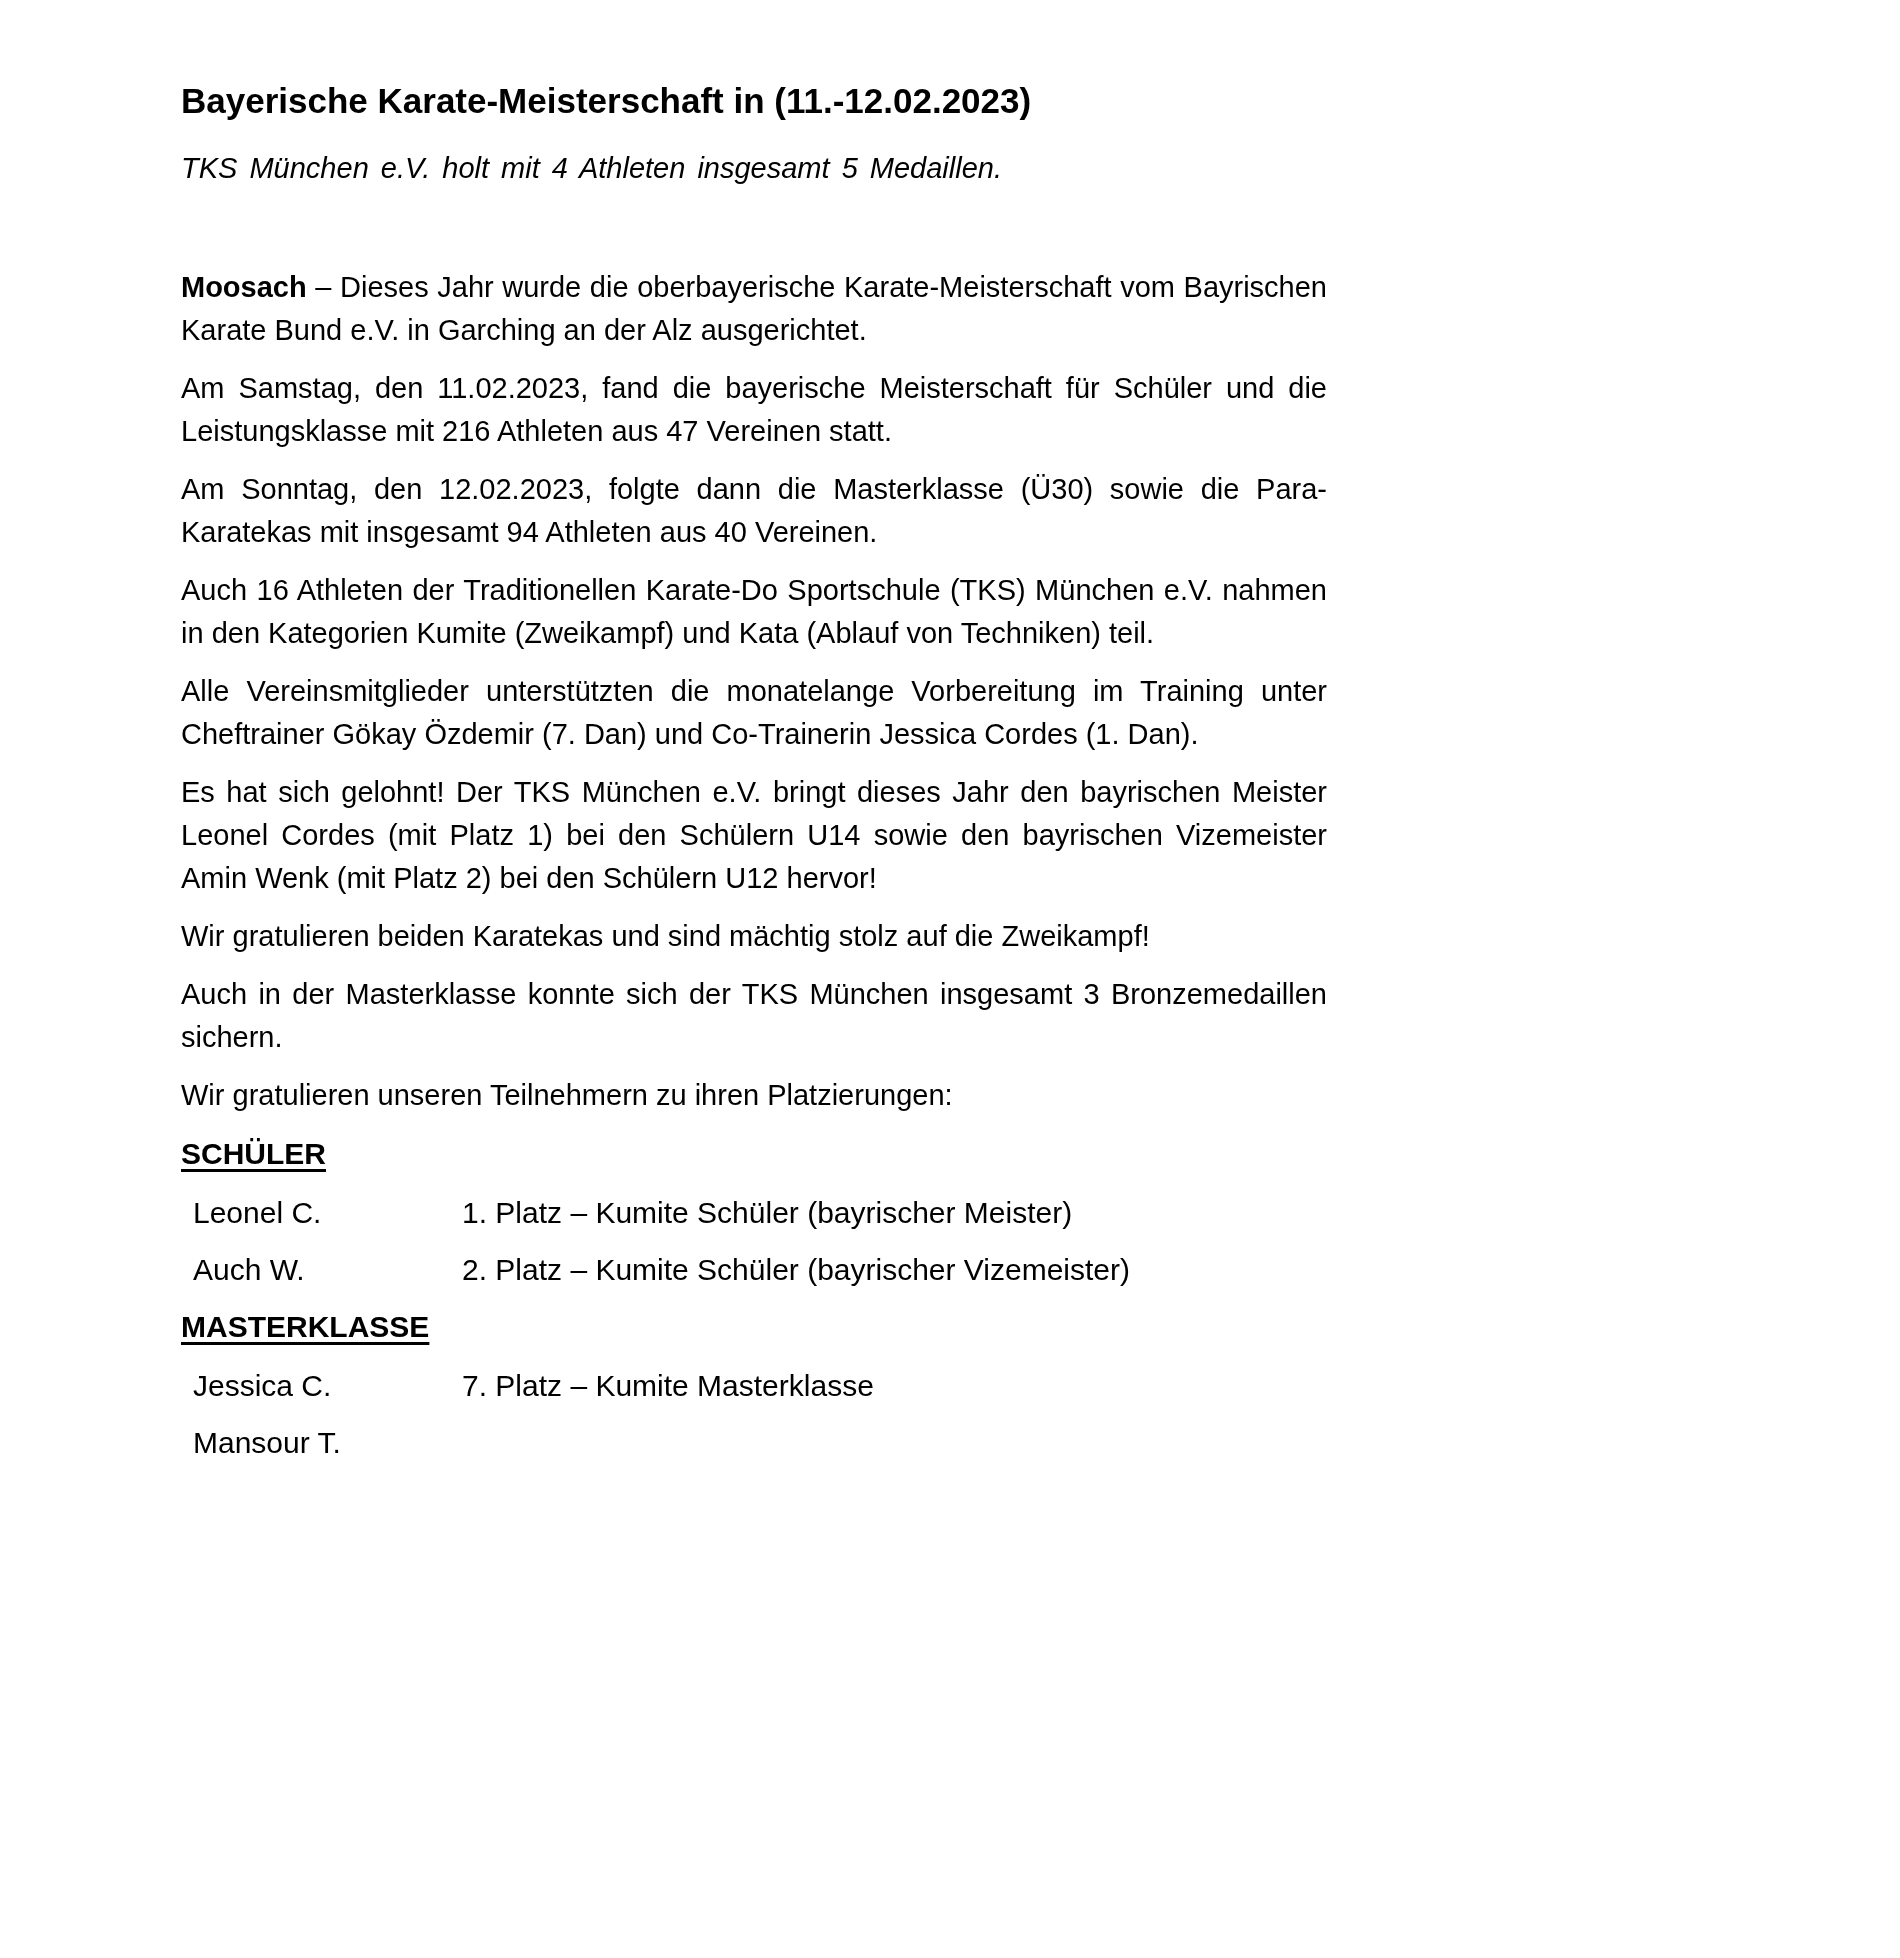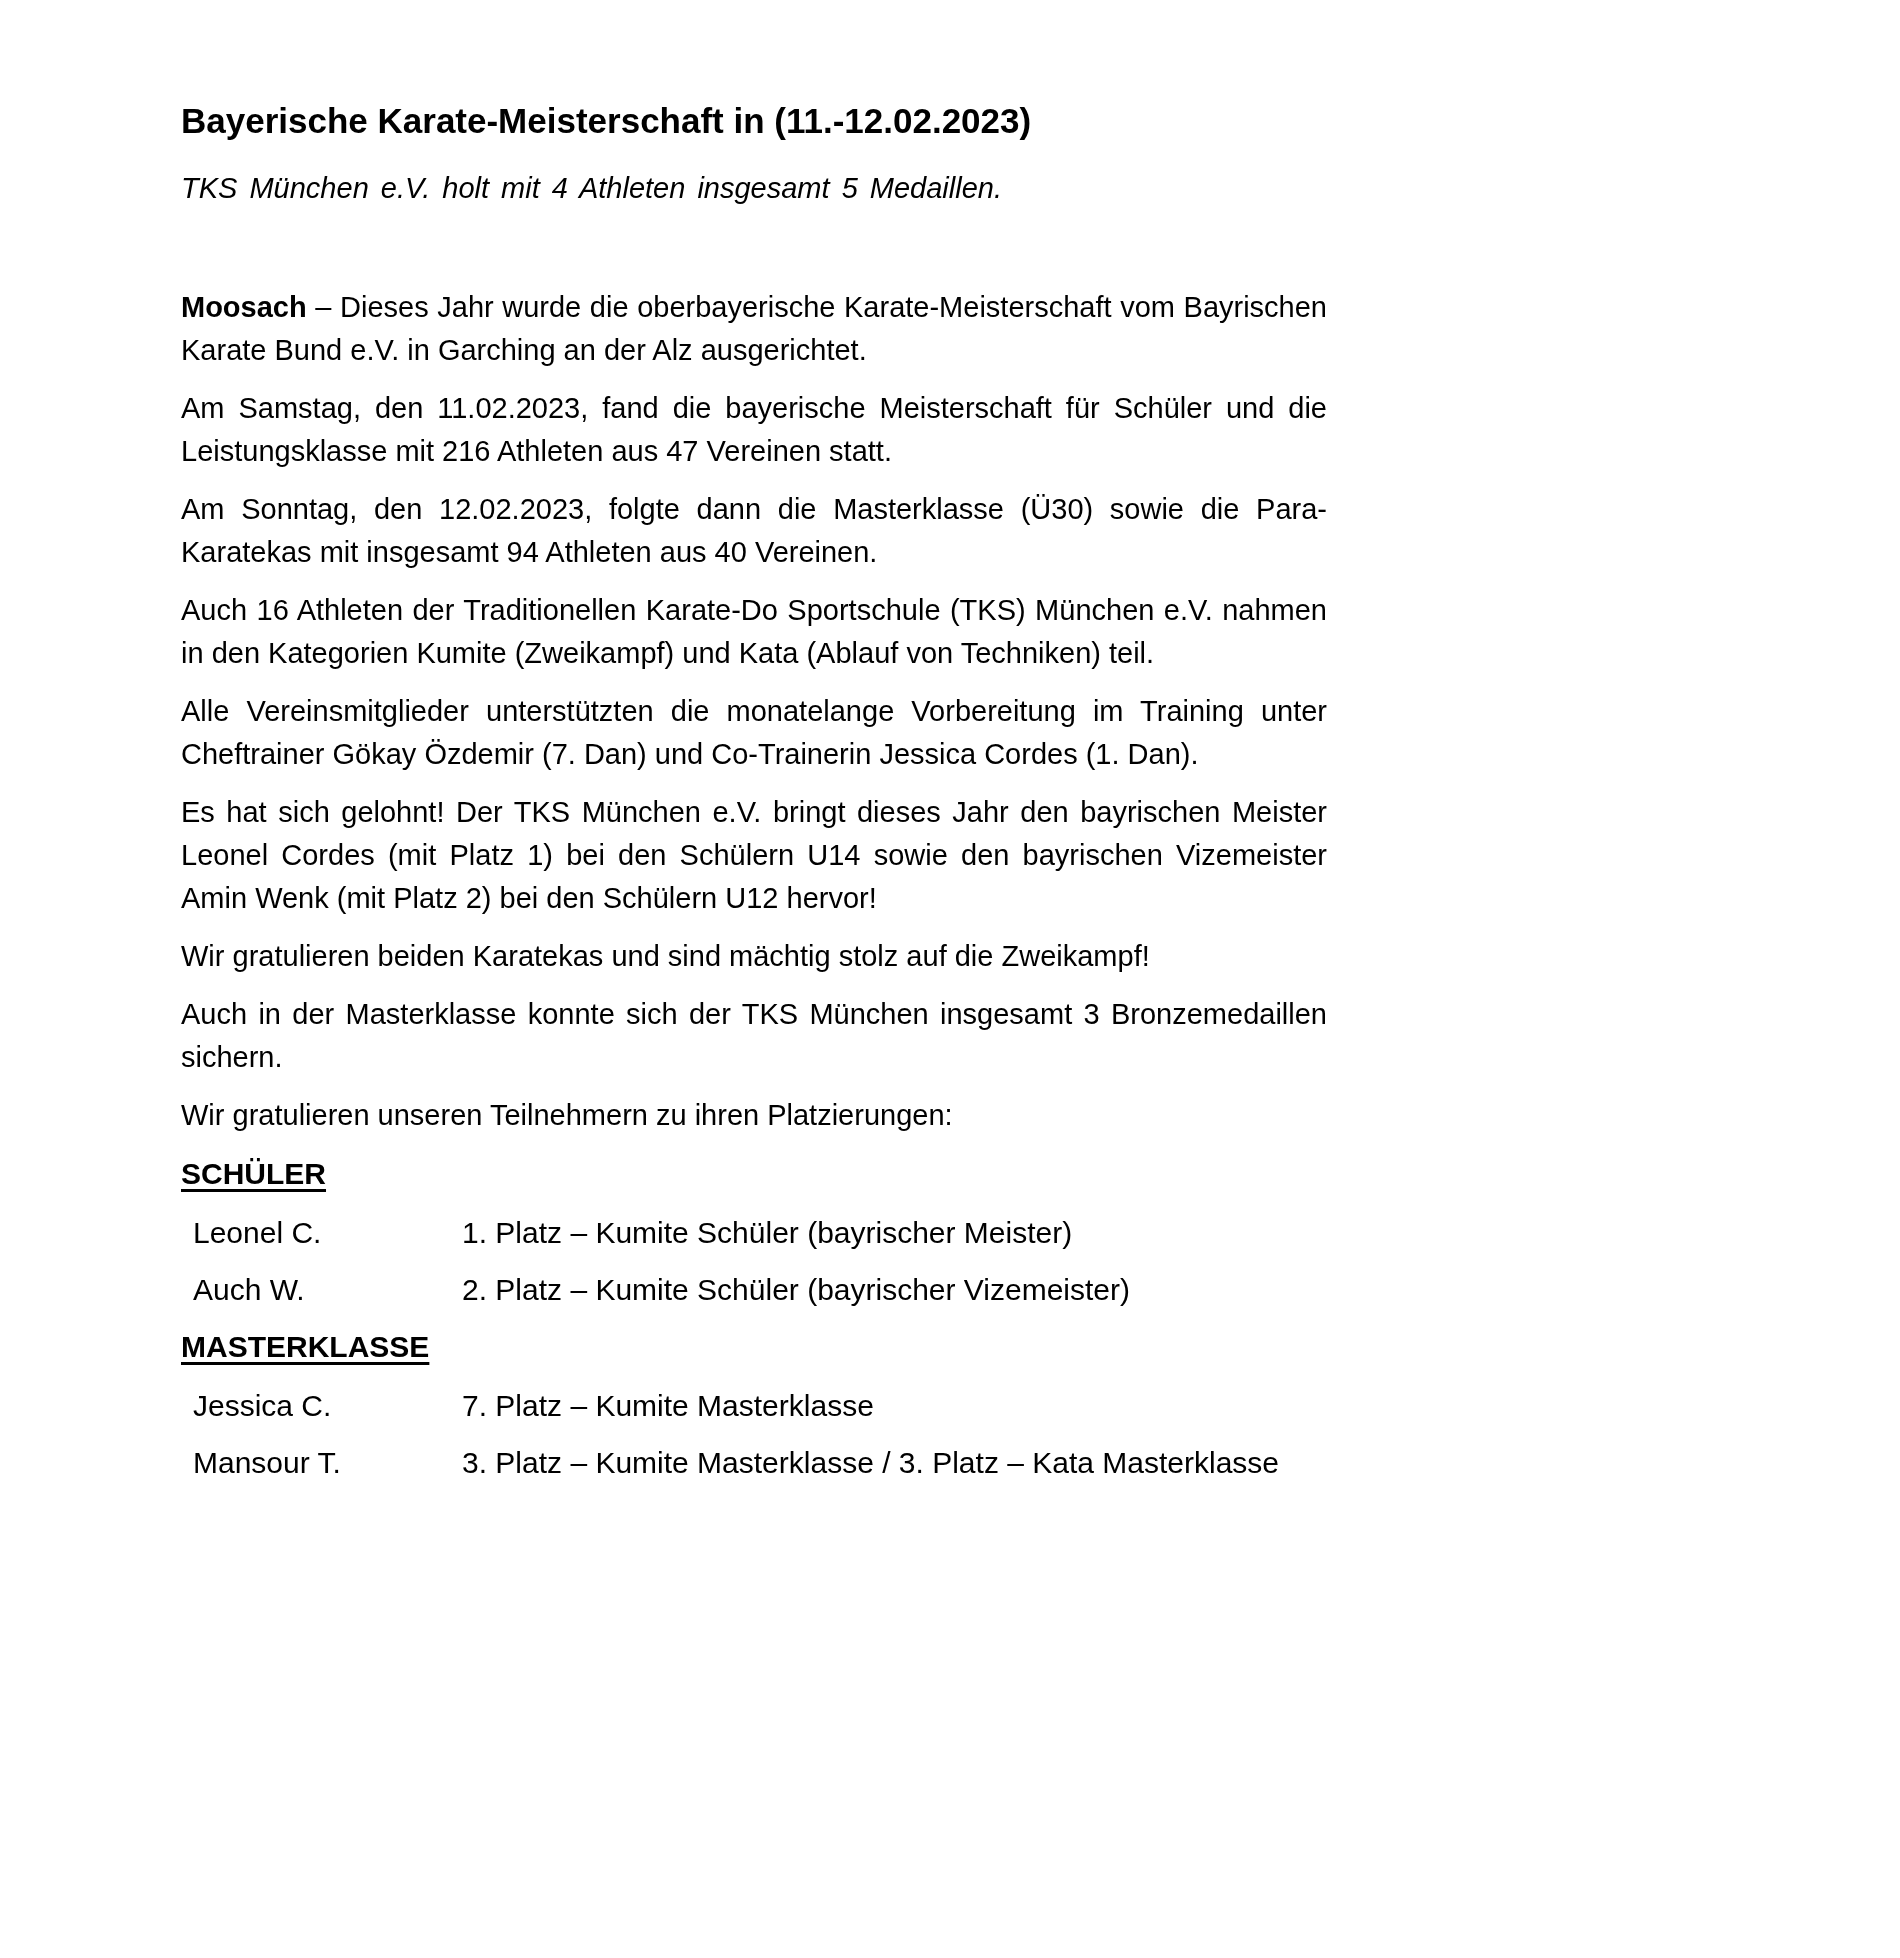--- a/index.html
+++ b/index.html
@@ -8,21 +8,21 @@
     background: #ffffff;
     color: #000000;
     font-family: "Liberation Sans", "DejaVu Sans", sans-serif;
   }
   .page {
     position: relative;
     width: 1901px;
     height: 1958px;
     background: #ffffff;
     box-sizing: border-box;
-    padding: 100px 0 0 181px;
+    padding: 80px 0 0 181px;
   }
   .content {
     width: 1146px;
   }
   h1.doc-title {
     margin: 0 0 26px 0;
     font-size: 35px;
     font-weight: 700;
     letter-spacing: 0;
     line-height: 1.2;
@@ -106,18 +106,17 @@
 
     <h2 class="section-heading">MASTERKLASSE</h2>
 
     <div class="result-row">
       <span class="athlete-name">Jessica C.</span>
       <span class="athlete-result">7. Platz – Kumite Masterklasse</span>
     </div>
 
     <div class="result-row">
       <span class="athlete-name">Mansour T.</span>
-      <span class="athlete-result">3. Platz – Kumite Masterklasse / 3. Platz – Kata Masterklasse</span>
     </div>
 
   </div>
 </div>
 
 
 </body></html>

